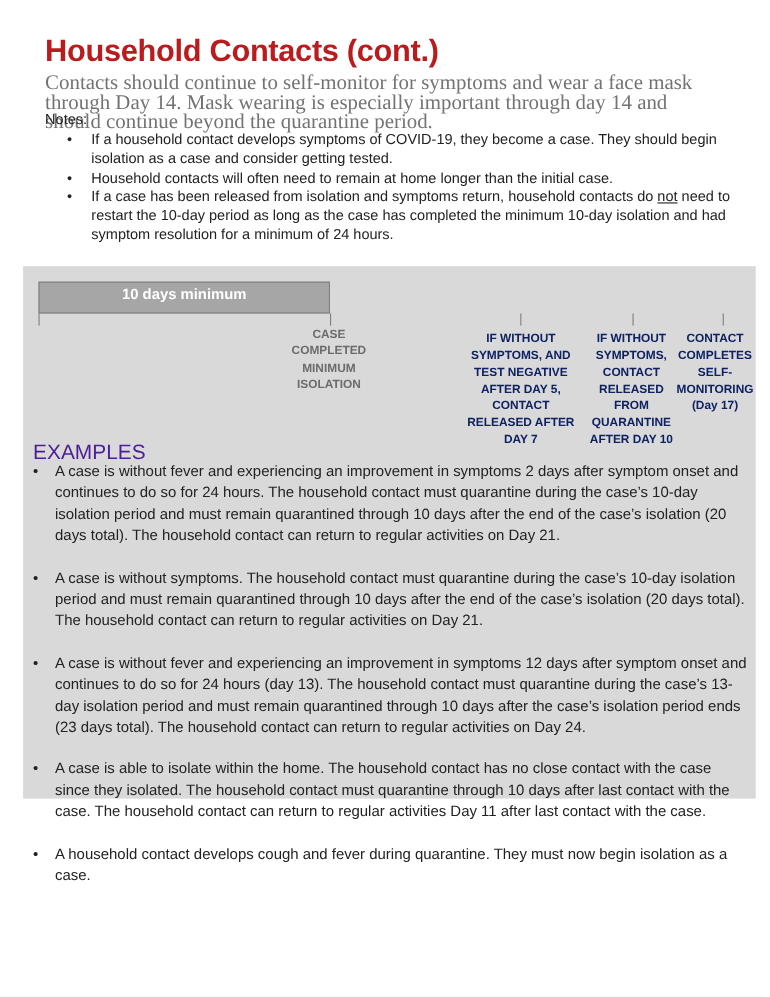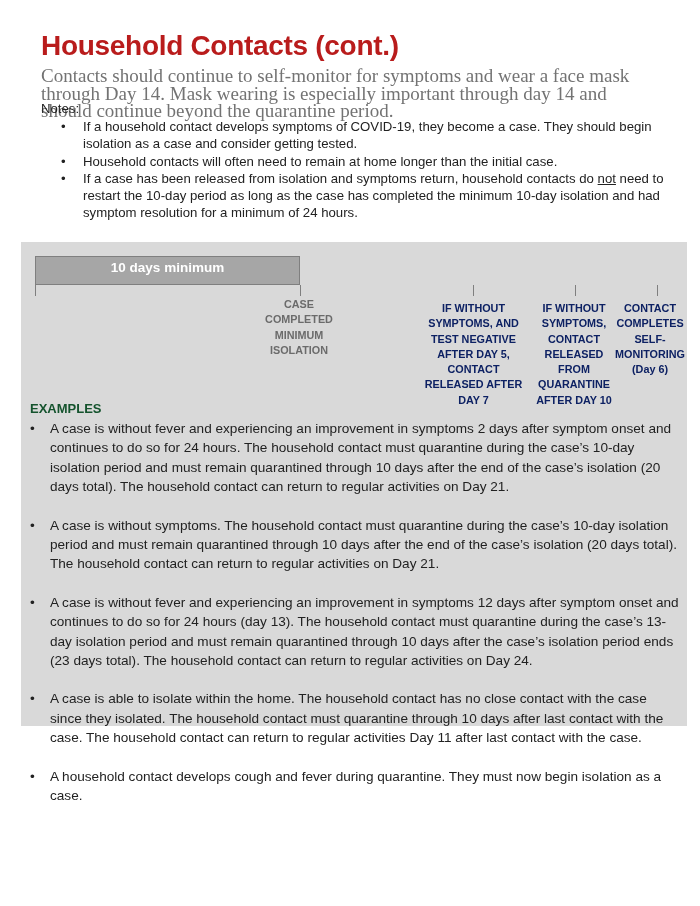--- a/index.html
+++ b/index.html
@@ -17,21 +17,21 @@
 
   .panel { position:absolute; left:21px; top:242px; width:666px; height:484px; background:#d9d9d9; }
   .bar { position:absolute; top:14px; height:29px; box-sizing:border-box; border:1px solid #7f7f7f;
          color:#fff; font-weight:bold; font-size:13.5px; display:flex; align-items:center; justify-content:center; padding-bottom:6px; }
   .bar.gray { left:14px; width:265px; background:#a6a6a6; }
   .bar.navy { left:279px; width:358px; background:#0d2163; }
   .tick { position:absolute; top:43px; width:1px; height:11px; background:#7f7f7f; }
   .label { position:absolute; font-weight:bold; font-size:10.8px; line-height:15.3px; text-align:center; }
   .label.gray { color:#6b6b6b; }
   .label.navy { color:#0d2163; }
-  .examples-title { position:absolute; left:9px; top:159px; font-weight:bold; font-size:13px; color:#14532d; }
+  .examples-title { position:absolute; left:9px; top:159px; font-weight:normal; font-size:19px; color:#4c1d95; }
   ul.examples { position:absolute; left:9px; top:177px; width:650px; margin:0; padding:0; list-style:none; }
   ul.examples li { position:relative; padding-left:20px; font-size:13.6px; line-height:19.4px; margin-bottom:19px; color:#222; }
   ul.examples li .bullet { position:absolute; left:0; top:0; }
 </style>
 </head>
 <body>
 
 <h1 class="title">Household Contacts (cont.)</h1>
 <div class="intro">Contacts should continue to self-monitor for symptoms and wear a face mask through Day 14. Mask wearing is especially important through day 14 and should continue beyond the quarantine period.</div>
 <div class="notes-label"><span>Notes</span><span class="notes-colon">:</span></div>
@@ -46,21 +46,21 @@
 
   <div class="tick" style="left:14px"></div>
   <div class="tick" style="left:279px"></div>
   <div class="tick" style="left:452px"></div>
   <div class="tick" style="left:554px"></div>
   <div class="tick" style="left:636px"></div>
 
   <div class="label gray" style="left:228px; top:55px; width:100px;">CASE COMPLETED MINIMUM ISOLATION</div>
   <div class="label navy" style="left:400px; top:59px; width:105px;">IF WITHOUT SYMPTOMS, AND TEST NEGATIVE AFTER DAY 5, CONTACT RELEASED AFTER DAY 7</div>
   <div class="label navy" style="left:513px; top:59px; width:80px;">IF WITHOUT SYMPTOMS, CONTACT RELEASED FROM QUARANTINE AFTER DAY 10</div>
-  <div class="label navy" style="left:590px; top:59px; width:78px;">CONTACT COMPLETES SELF-MONITORING (Day 6)</div>
+  <div class="label navy" style="left:590px; top:59px; width:78px;">CONTACT COMPLETES SELF-MONITORING (Day 17)</div>
 
   <div class="examples-title">EXAMPLES</div>
   <ul class="examples">
     <li><span class="bullet">•</span><span>A case is without fever and experiencing an improvement in symptoms 2 days after symptom onset and continues to do so for 24 hours. The household contact must quarantine during the case’s 10-day isolation period and must remain quarantined through 10 days after the end of the case’s isolation (20 days total). The household contact can return to regular activities on Day 21.</span></li>
     <li><span class="bullet">•</span><span>A case is without symptoms. The household contact must quarantine during the case’s 10-day isolation period and must remain quarantined through 10 days after the end of the case’s isolation (20 days total). The household contact can return to regular activities on Day 21.</span></li>
     <li><span class="bullet">•</span><span>A case is without fever and experiencing an improvement in symptoms 12 days after symptom onset and continues to do so for 24 hours (day 13). The household contact must quarantine during the case’s 13-day isolation period and must remain quarantined through 10 days after the case’s isolation period ends (23 days total). The household contact can return to regular activities on Day 24.</span></li>
     <li><span class="bullet">•</span><span>A case is able to isolate within the home. The household contact has no close contact with the case since they isolated. The household contact must quarantine through 10 days after last contact with the case. The household contact can return to regular activities Day 11 after last contact with the case.</span></li>
     <li><span class="bullet">•</span><span>A household contact develops cough and fever during quarantine. They must now begin isolation as a case.</span></li>
   </ul>
 </div>

